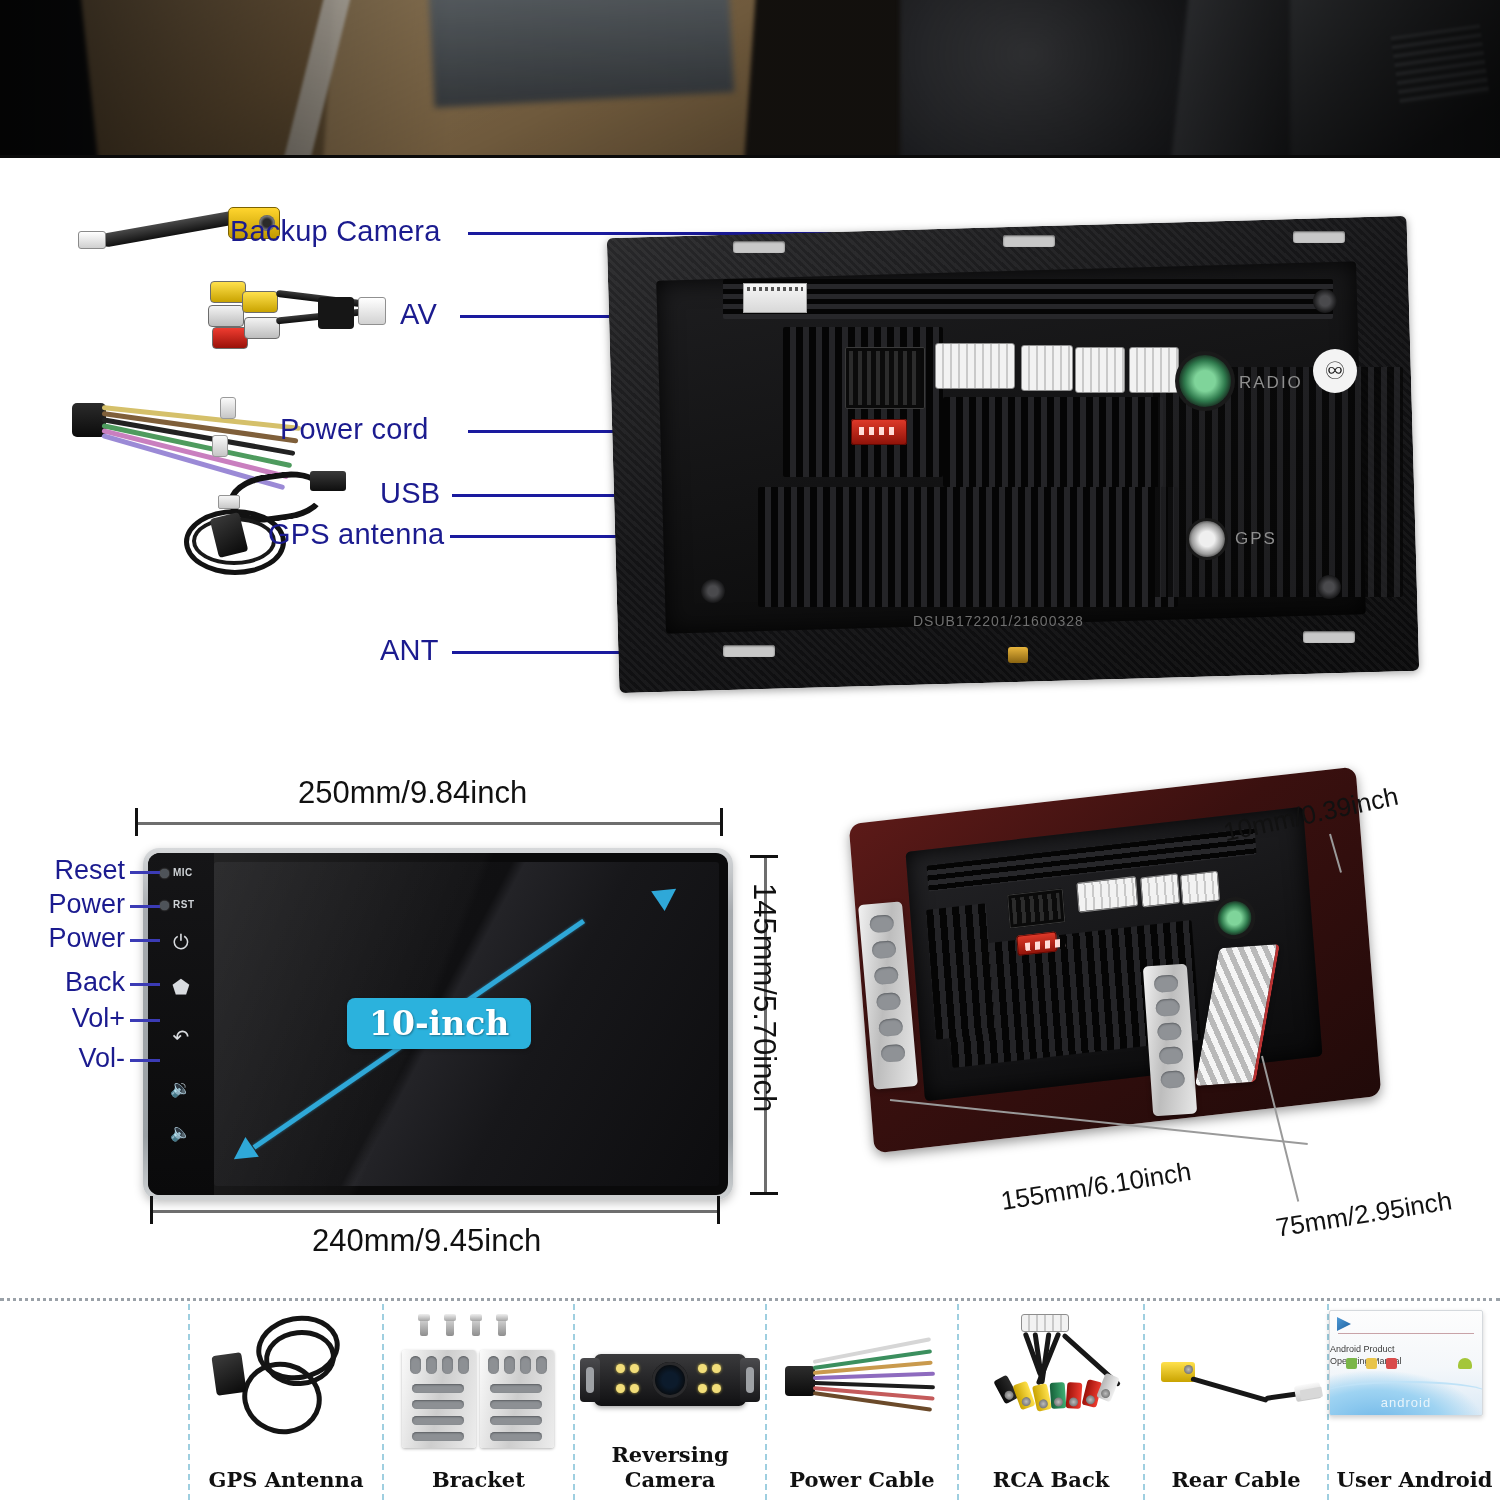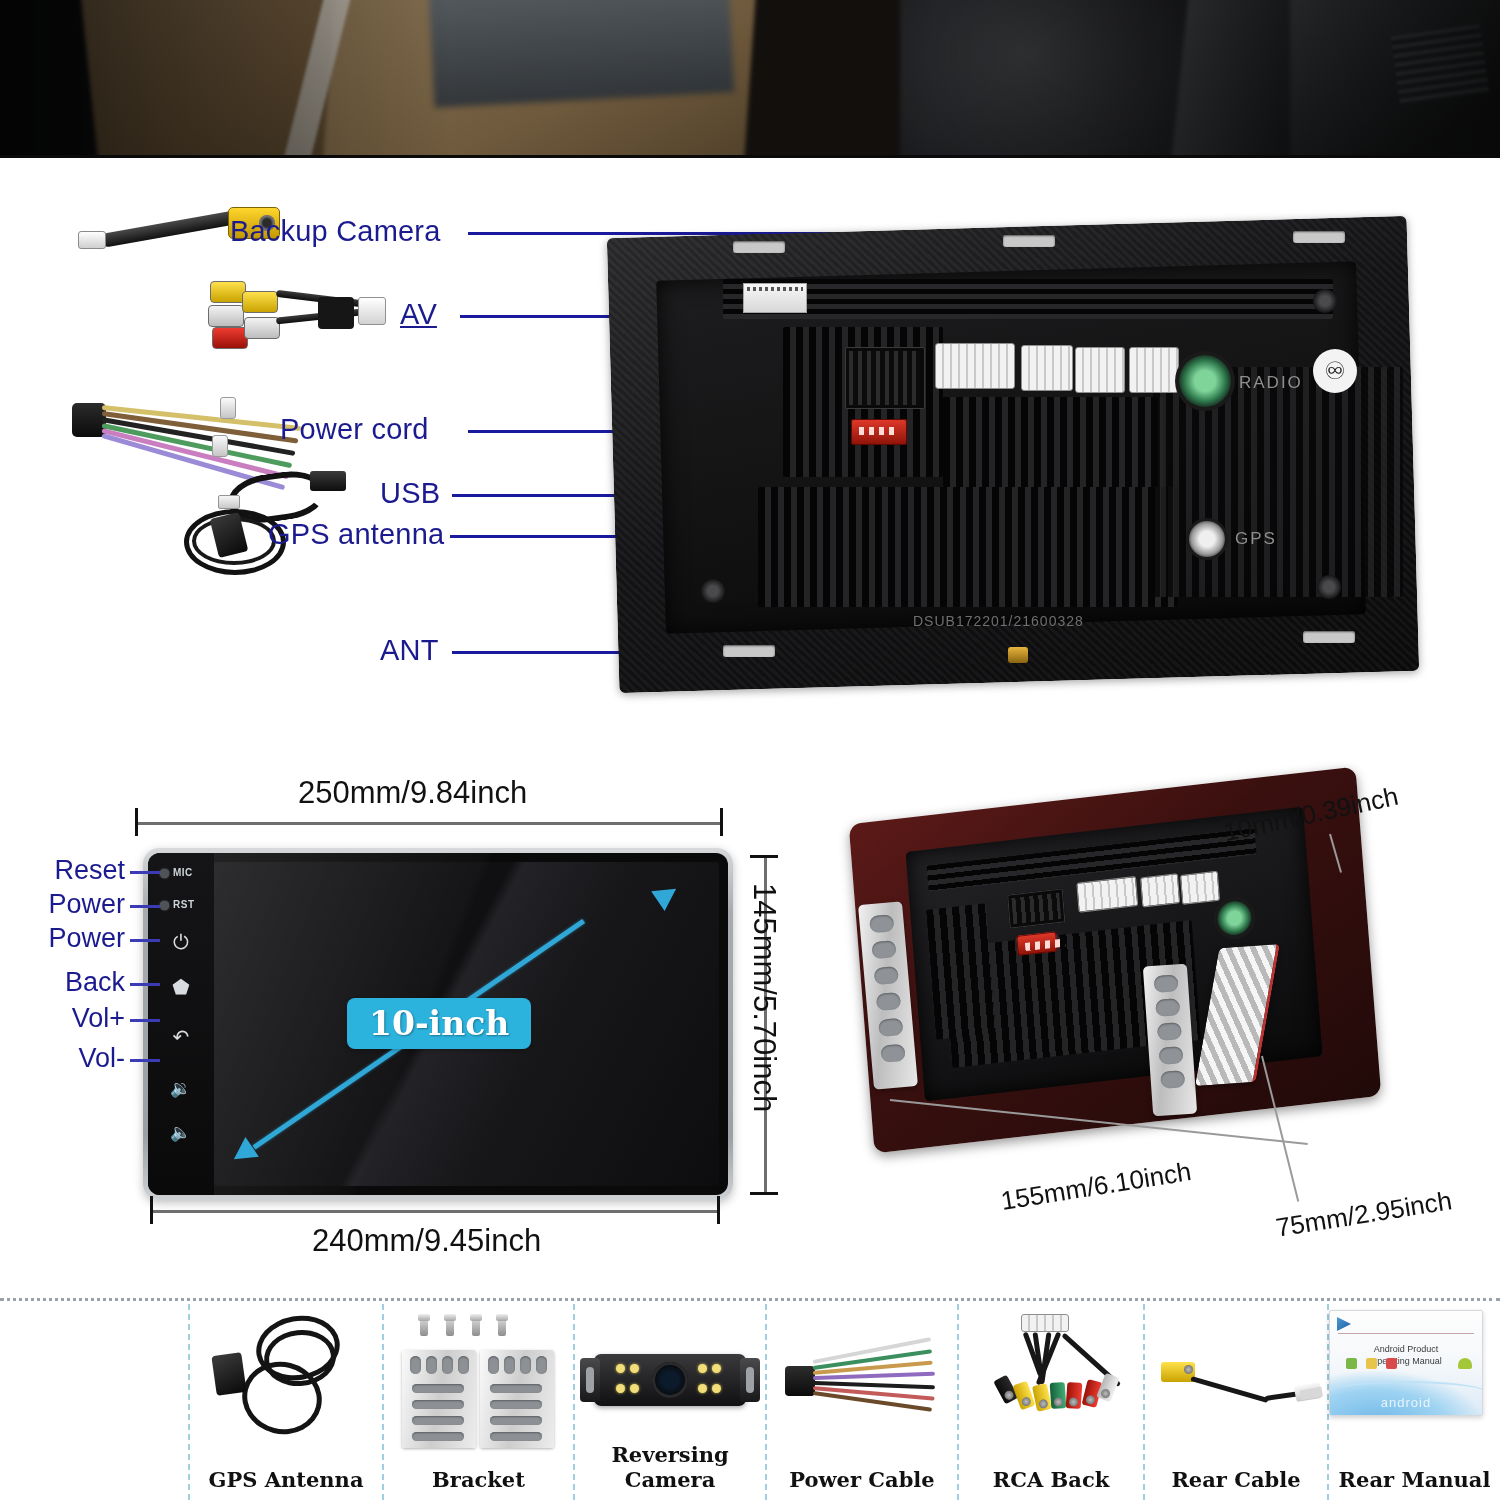--- a/index.html
+++ b/index.html
@@ -203,21 +203,21 @@
   .pwblk2{position:absolute;width:30px;height:30px;border-radius:4px;background:linear-gradient(180deg,#2d2d2d,#0b0b0b);}
   .pww{position:absolute;height:4px;border-radius:2px;transform-origin:left center;}
   .rcaplug{position:absolute;width:26px;height:15px;border-radius:3px;}
   .rcaplug:after{content:"";position:absolute;right:2px;top:3px;width:9px;height:9px;border-radius:50%;
     background:radial-gradient(circle,#bdbdbd,#5a5a5a);}
   .rcawire{position:absolute;height:5px;border-radius:3px;background:#171717;transform-origin:left center;}
   .manual{position:absolute;width:152px;height:104px;border-radius:2px;
     background:linear-gradient(180deg,#fdfdfd 0%,#f4f7fa 55%,#dbeaf6 100%);
     border:1px solid #d5d9dd;box-shadow:0 2px 5px rgba(0,0,0,.18);overflow:hidden;}
   .man-line{position:absolute;left:8px;right:8px;top:22px;height:1px;background:#c8a3a8;}
-  .man-t{position:absolute;left:0;right:0;top:32px;text-align:center;color:#3a3a3a;font-size:9px;line-height:12px;}
+  .man-t{position:absolute;left:0;right:0;top:32px;color:#3a3a3a;font-size:9px;line-height:12px;}
   .man-wave{position:absolute;left:0;right:0;bottom:0;height:44px;
     background:radial-gradient(ellipse at 30% 120%,#6fb7e8 0%,#9ed3f2 45%,rgba(255,255,255,0) 72%);}
   .man-wave2{position:absolute;left:-10px;right:-10px;bottom:6px;height:26px;border-top:2px solid #bfe2f7;
     border-radius:50%;}
   .man-and{position:absolute;left:0;right:0;bottom:5px;text-align:center;color:#e8f4fb;font-size:13px;letter-spacing:1px;}
   .man-ic{position:absolute;bottom:46px;width:11px;height:11px;border-radius:2px;}
   .man-logo{position:absolute;left:7px;top:6px;width:14px;height:14px;
     background:linear-gradient(135deg,#4e9ad6,#1d5f9e);clip-path:polygon(0 0,100% 50%,0 100%);}
   .man-droid{position:absolute;right:10px;bottom:46px;width:14px;height:11px;border-radius:7px 7px 2px 2px;
     background:#a4c639;}
@@ -284,21 +284,21 @@
       <div class="gps-coil"></div>
         <div class="gps-coil2"></div>
         <div class="gps-box"></div>
     </div>
 
     <div class="lbl" style="left:230px;top:60px;">Backup Camera</div>
     <div class="lead" style="left:468px;top:77px;width:640px;"></div>
     <div class="leadv" style="left:1105px;top:77px;height:135px;"></div>
     <div class="dot" style="left:1094px;top:200px;"></div>
 
-    <div class="lbl" style="left:400px;top:143px;text-decoration:underline;">AV</div>
+    <div class="lbl" style="left:400px;top:143px;">AV</div>
     <div class="lead" style="left:460px;top:160px;width:230px;"></div>
     <div class="leadv" style="left:687px;top:160px;height:53px;"></div>
     <div class="dot" style="left:676px;top:201px;"></div>
 
     <div class="lbl" style="left:280px;top:258px;">Power cord</div>
     <div class="lead" style="left:468px;top:275px;width:310px;"></div>
     <div class="dot" style="left:766px;top:262px;"></div>
 
     <div class="lbl" style="left:380px;top:322px;">USB</div>
     <div class="lead" style="left:452px;top:339px;width:610px;"></div>
@@ -578,17 +578,17 @@
           </div>
           <div class="man-ic" style="left:16px;background:#7ab648;"></div>
           <div class="man-ic" style="left:36px;background:#e8c44a;"></div>
           <div class="man-ic" style="left:56px;background:#d94b4b;"></div>
           <div class="man-droid"></div>
           <div class="man-wave"></div>
           <div class="man-wave2"></div>
           <div class="man-and">android</div>
         </div>
       </div>
-      <div class="acc-name">Rear Manual</div>
+      <div class="acc-name">User Android</div>
     </div>
   </div>
 
 </div>
 
 </body></html>

